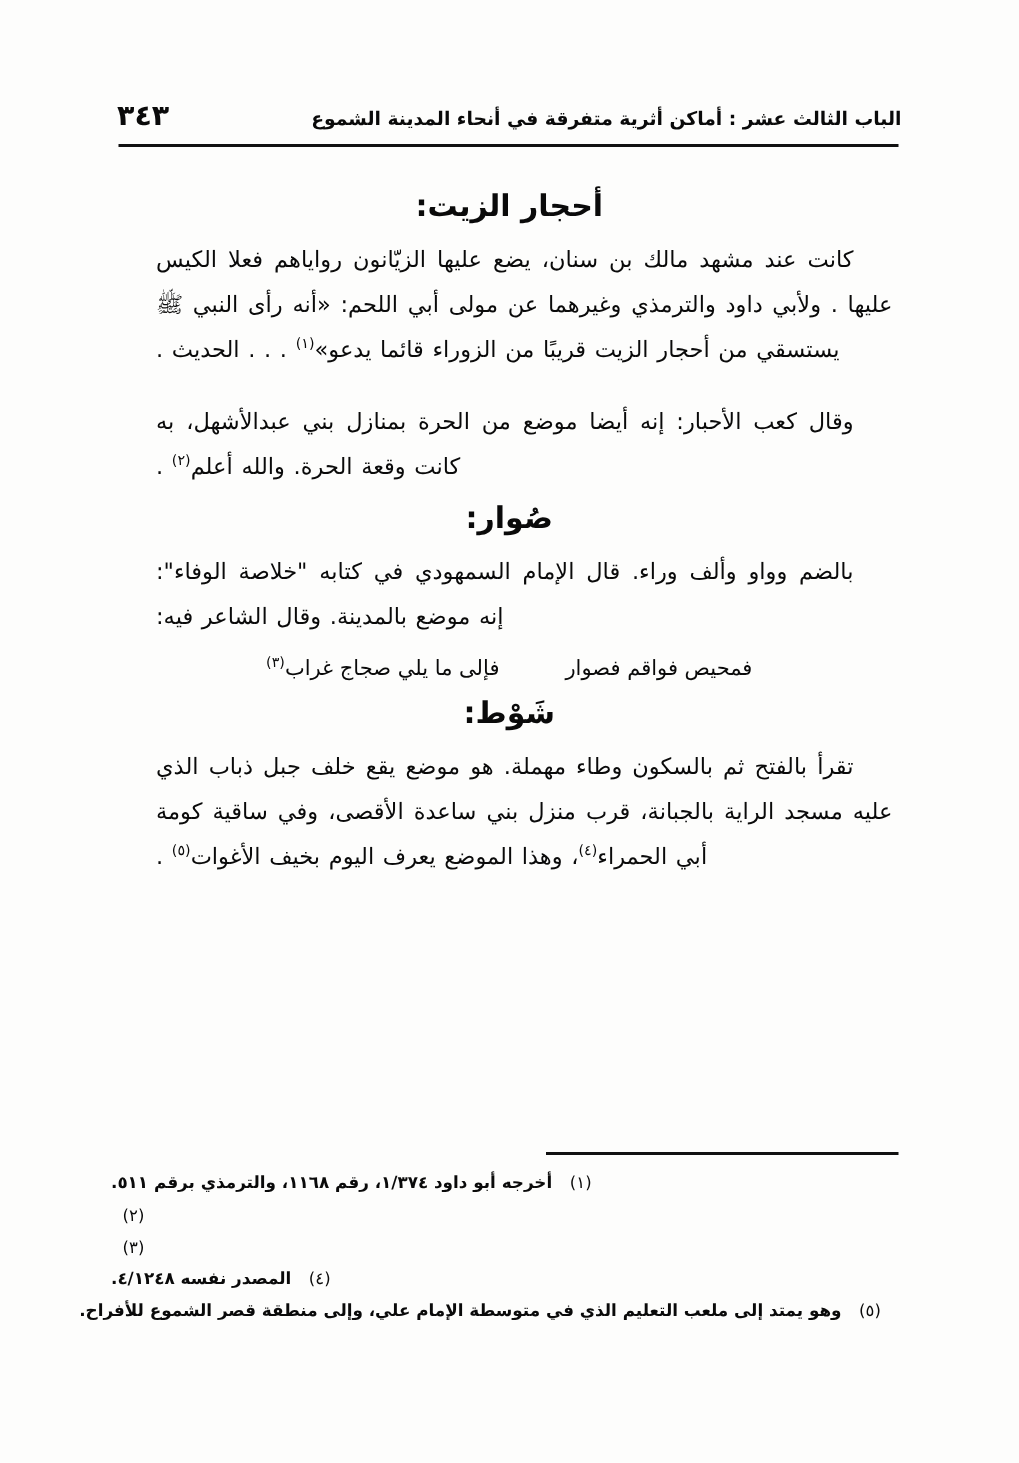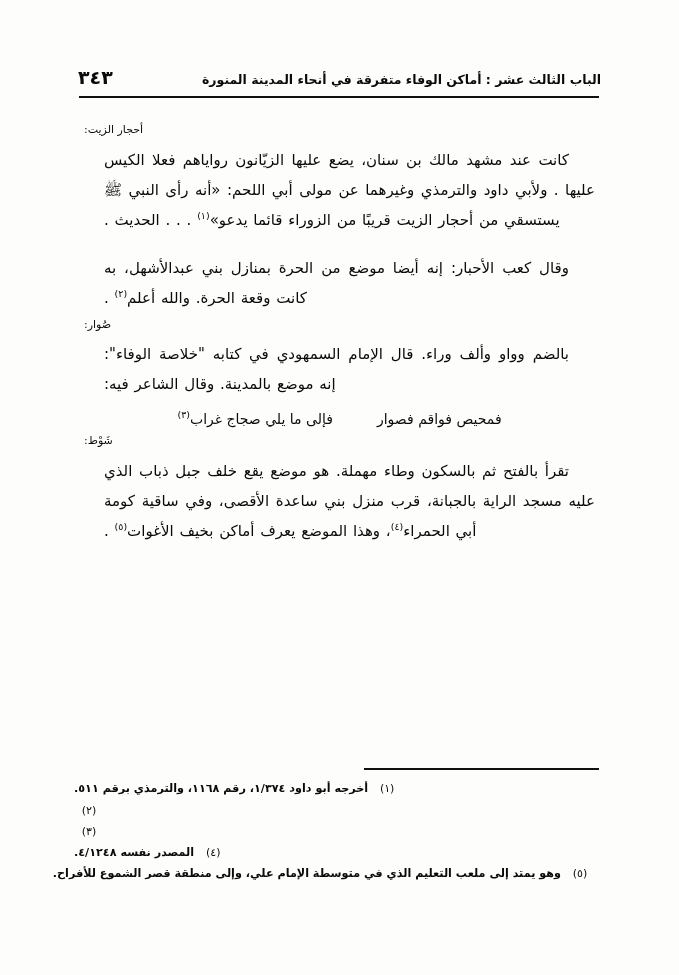--- a/index.html
+++ b/index.html
@@ -62,23 +62,23 @@
   .content {
     position: absolute;
     top: 122px;
     right: 84px;
     left: 84px;
     direction: rtl;
     text-align: justify;
   }
 
   .entry-head {
-    font-size: 11px;
-    font-weight: normal;
-    text-align: left;
+    font-size: 20px;
+    font-weight: bold;
+    text-align: center;
     margin: 0 0 6px 0;
     line-height: 1.5;
   }
   .entry-head.sp-top { }
 
   p.para {
     font-size: 15px;
     line-height: 2.0;
     margin: 0 0 4px 0;
     text-align: justify;
@@ -153,21 +153,21 @@
     padding-right: 4px;
     font-weight: bold;
   }
 </style>
 </head>
 <body>
 
 <div class="page">
 
   <div class="header">
-    <span class="header-title">الباب الثالث عشر : أماكن الوفاء متفرقة في أنحاء المدينة المنورة</span>
+    <span class="header-title">الباب الثالث عشر : أماكن أثرية متفرقة في أنحاء المدينة الشموع</span>
     <span class="header-pageno">٣٤٣</span>
   </div>
   <div class="header-rule"></div>
 
   <div class="content">
 
     <h2 class="entry-head">أحجار الزيت:</h2>
 
     <p class="para tail-left"><span>كانت عند مشهد مالك بن سنان، يضع عليها الزيّانون رواياهم فعلا الكيس عليها . ولأبي داود والترمذي وغيرهما عن مولى أبي اللحم: «أنه رأى النبي ﷺ يستسقي من أحجار الزيت قريبًا من الزوراء قائما يدعو»</span><sup class="fn">(١)</sup><span> . . . الحديث .</span></p>
 
@@ -179,21 +179,21 @@
 
     <p class="para tail-left">بالضم وواو وألف وراء. قال الإمام السمهودي في كتابه "خلاصة الوفاء": إنه موضع بالمدينة. وقال الشاعر فيه:</p>
 
     <div class="verse">
       <span class="hemistich">فمحيص فواقم فصوار</span>
       <span class="hemistich"><span>فإلى ما يلي صجاج غراب</span><sup class="fn">(٣)</sup></span>
     </div>
 
     <h2 class="entry-head">شَوْط:</h2>
 
-    <p class="para tail-left"><span>تقرأ بالفتح ثم بالسكون وطاء مهملة. هو موضع يقع خلف جبل ذباب الذي عليه مسجد الراية بالجبانة، قرب منزل بني ساعدة الأقصى، وفي ساقية كومة أبي الحمراء</span><sup class="fn">(٤)</sup><span>، وهذا الموضع يعرف أماكن بخيف الأغوات</span><sup class="fn">(٥)</sup><span> .</span></p>
+    <p class="para tail-left"><span>تقرأ بالفتح ثم بالسكون وطاء مهملة. هو موضع يقع خلف جبل ذباب الذي عليه مسجد الراية بالجبانة، قرب منزل بني ساعدة الأقصى، وفي ساقية كومة أبي الحمراء</span><sup class="fn">(٤)</sup><span>، وهذا الموضع يعرف اليوم بخيف الأغوات</span><sup class="fn">(٥)</sup><span> .</span></p>
 
   </div>
 
   <div class="fn-rule"></div>
 
   <div class="footnotes">
     <div class="fn-row">
       <span class="fn-num">(١)</span>
       <span class="fn-text">أخرجه أبو داود ١/٣٧٤، رقم ١١٦٨، والترمذي برقم ٥١١.</span>
     </div>

